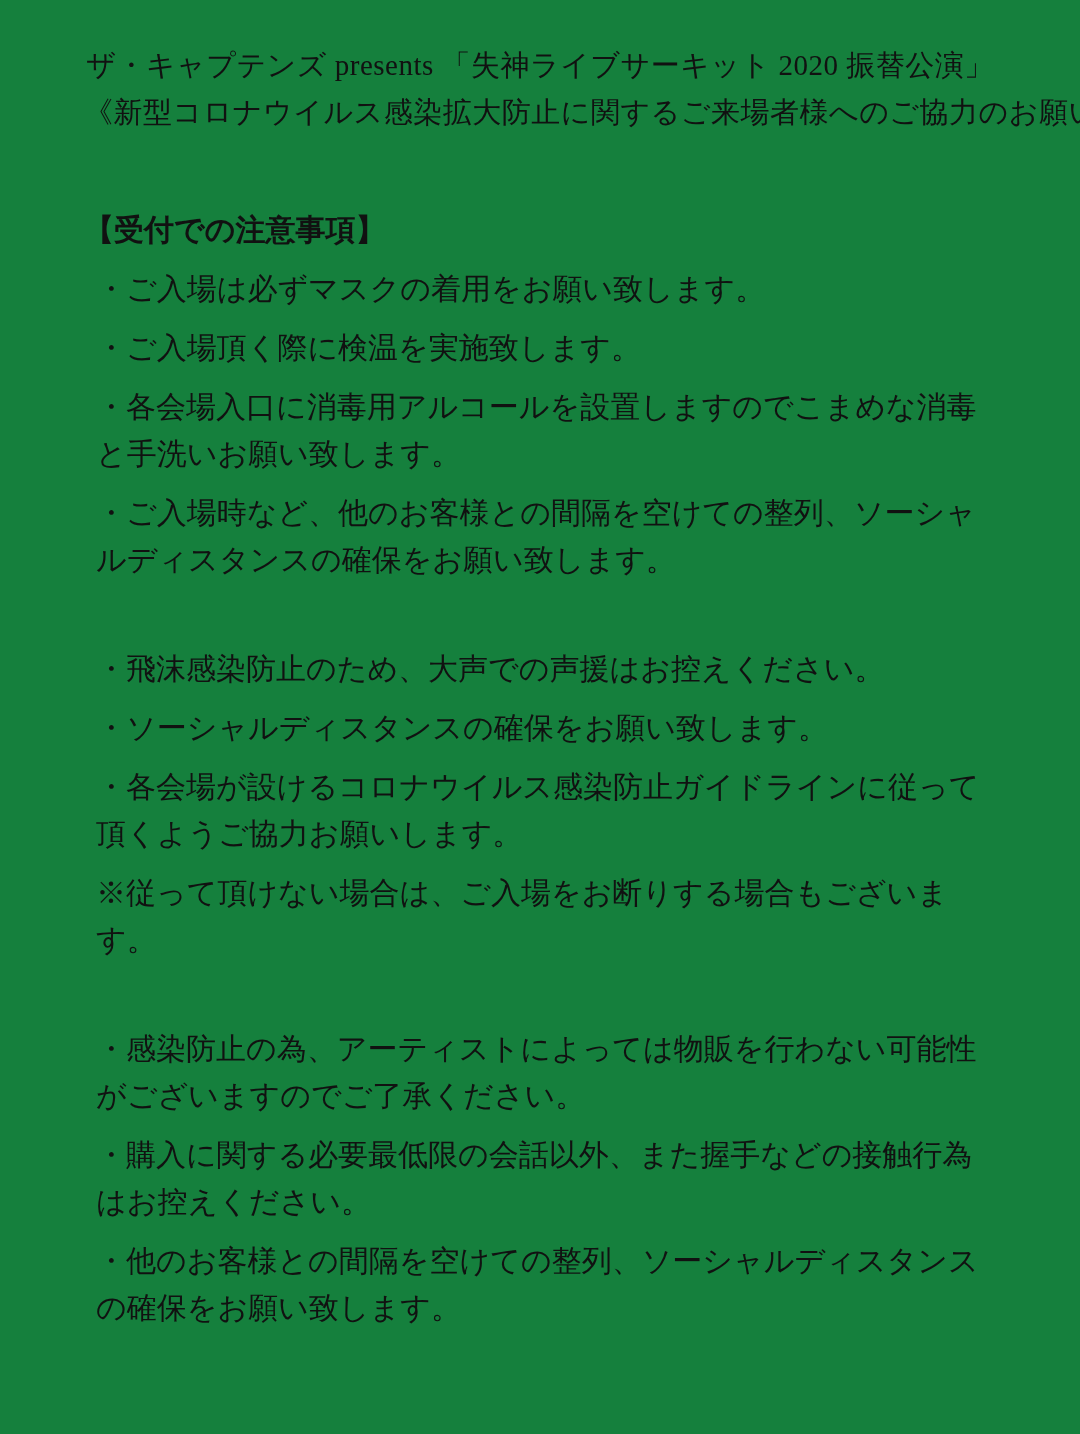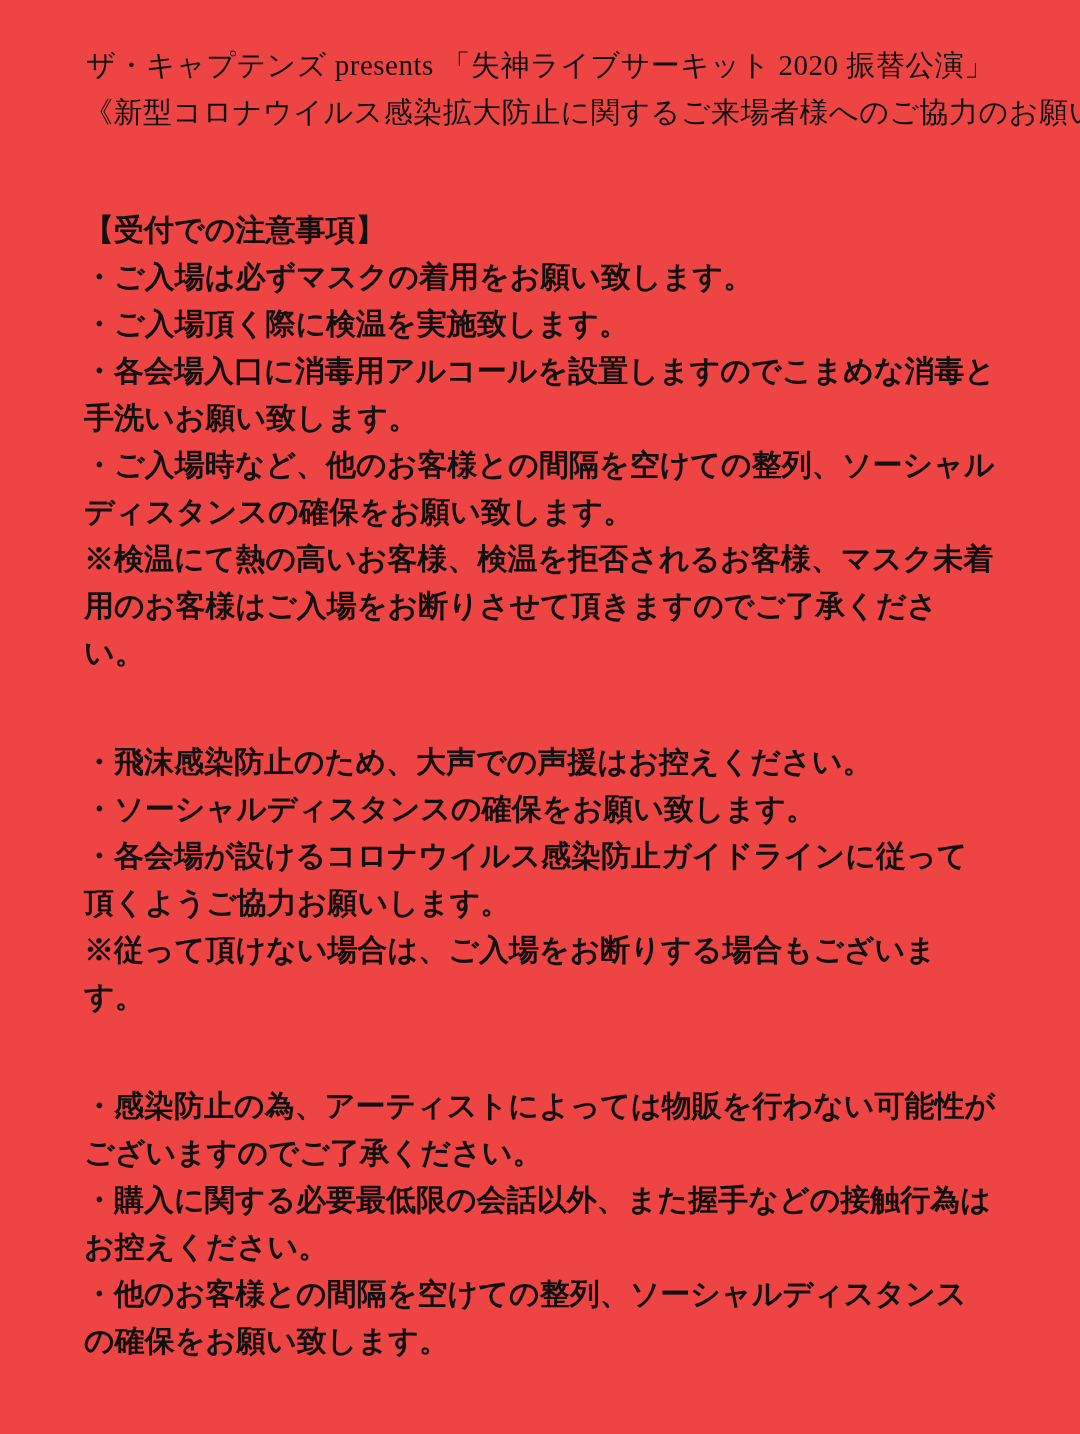--- a/index.html
+++ b/index.html
@@ -5,21 +5,21 @@
   html, body {
     margin: 0;
     padding: 0;
     background: #ffffff;
   }
   .page {
     position: relative;
     width: 1080px;
     height: 1434px;
     margin: 0 auto;
-    background: #ef4444;
+    background: #15803d;
     color: #111111;
     font-family: "Liberation Serif", "DejaVu Serif", serif;
     font-size: 30px;
     line-height: 47px;
     box-sizing: border-box;
     padding: 42px 84px 0 84px;
     overflow: hidden;
     -webkit-font-smoothing: antialiased;
   }
   .doc-header {
@@ -35,44 +35,42 @@
     white-space: nowrap;
   }
   .section {
     margin: 0 0 62px 0;
   }
   .section-heading {
     margin: 0;
     font-weight: bold;
   }
   .item {
-    margin: 0;
+    margin: 12px;
     text-align: left;
     word-break: break-all;
     overflow-wrap: anywhere;
-    font-weight: bold;
   }
 </style>
 </head>
 <body>
 
 <div class="page">
 
   <header class="doc-header">
     <p class="title-line">ザ・キャプテンズ presents 「失神ライブサーキット 2020 振替公演」</p>
     <p class="title-line">《新型コロナウイルス感染拡大防止に関するご来場者様へのご協力のお願い》</p>
   </header>
 
   <section class="section">
     <p class="section-heading">【受付での注意事項】</p>
     <p class="item">・ご入場は必ずマスクの着用をお願い致します。</p>
     <p class="item">・ご入場頂く際に検温を実施致します。</p>
     <p class="item">・各会場入口に消毒用アルコールを設置しますのでこまめな消毒と手洗いお願い致します。</p>
     <p class="item">・ご入場時など、他のお客様との間隔を空けての整列、ソーシャルディスタンスの確保をお願い致します。</p>
-    <p class="item">※検温にて熱の高いお客様、検温を拒否されるお客様、マスク未着用のお客様はご入場をお断りさせて頂きますのでご了承ください。</p>
   </section>
 
   <section class="section">
     <p class="item">・飛沫感染防止のため、大声での声援はお控えください。</p>
     <p class="item">・ソーシャルディスタンスの確保をお願い致します。</p>
     <p class="item">・各会場が設けるコロナウイルス感染防止ガイドラインに従って頂くようご協力お願いします。</p>
     <p class="item">※従って頂けない場合は、ご入場をお断りする場合もございます。</p>
   </section>
 
   <section class="section">

